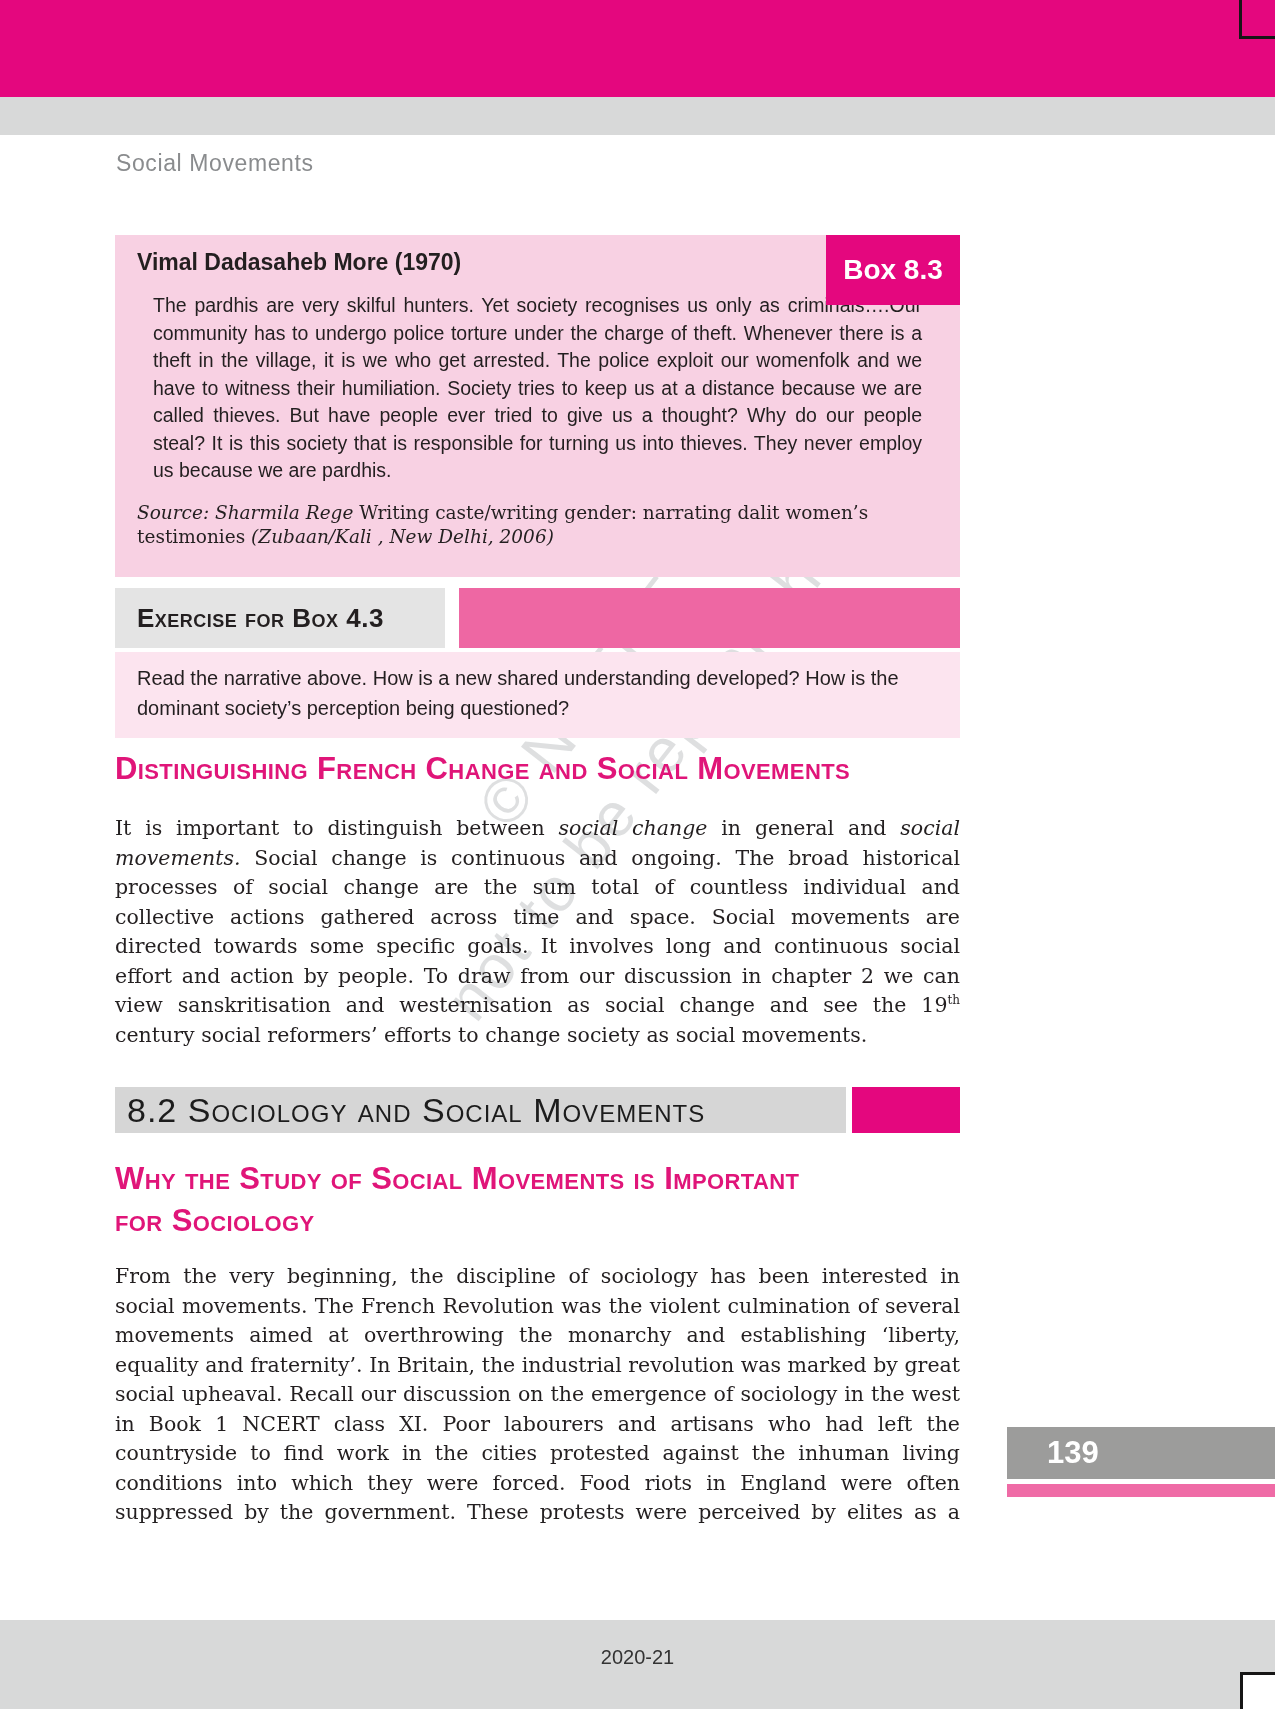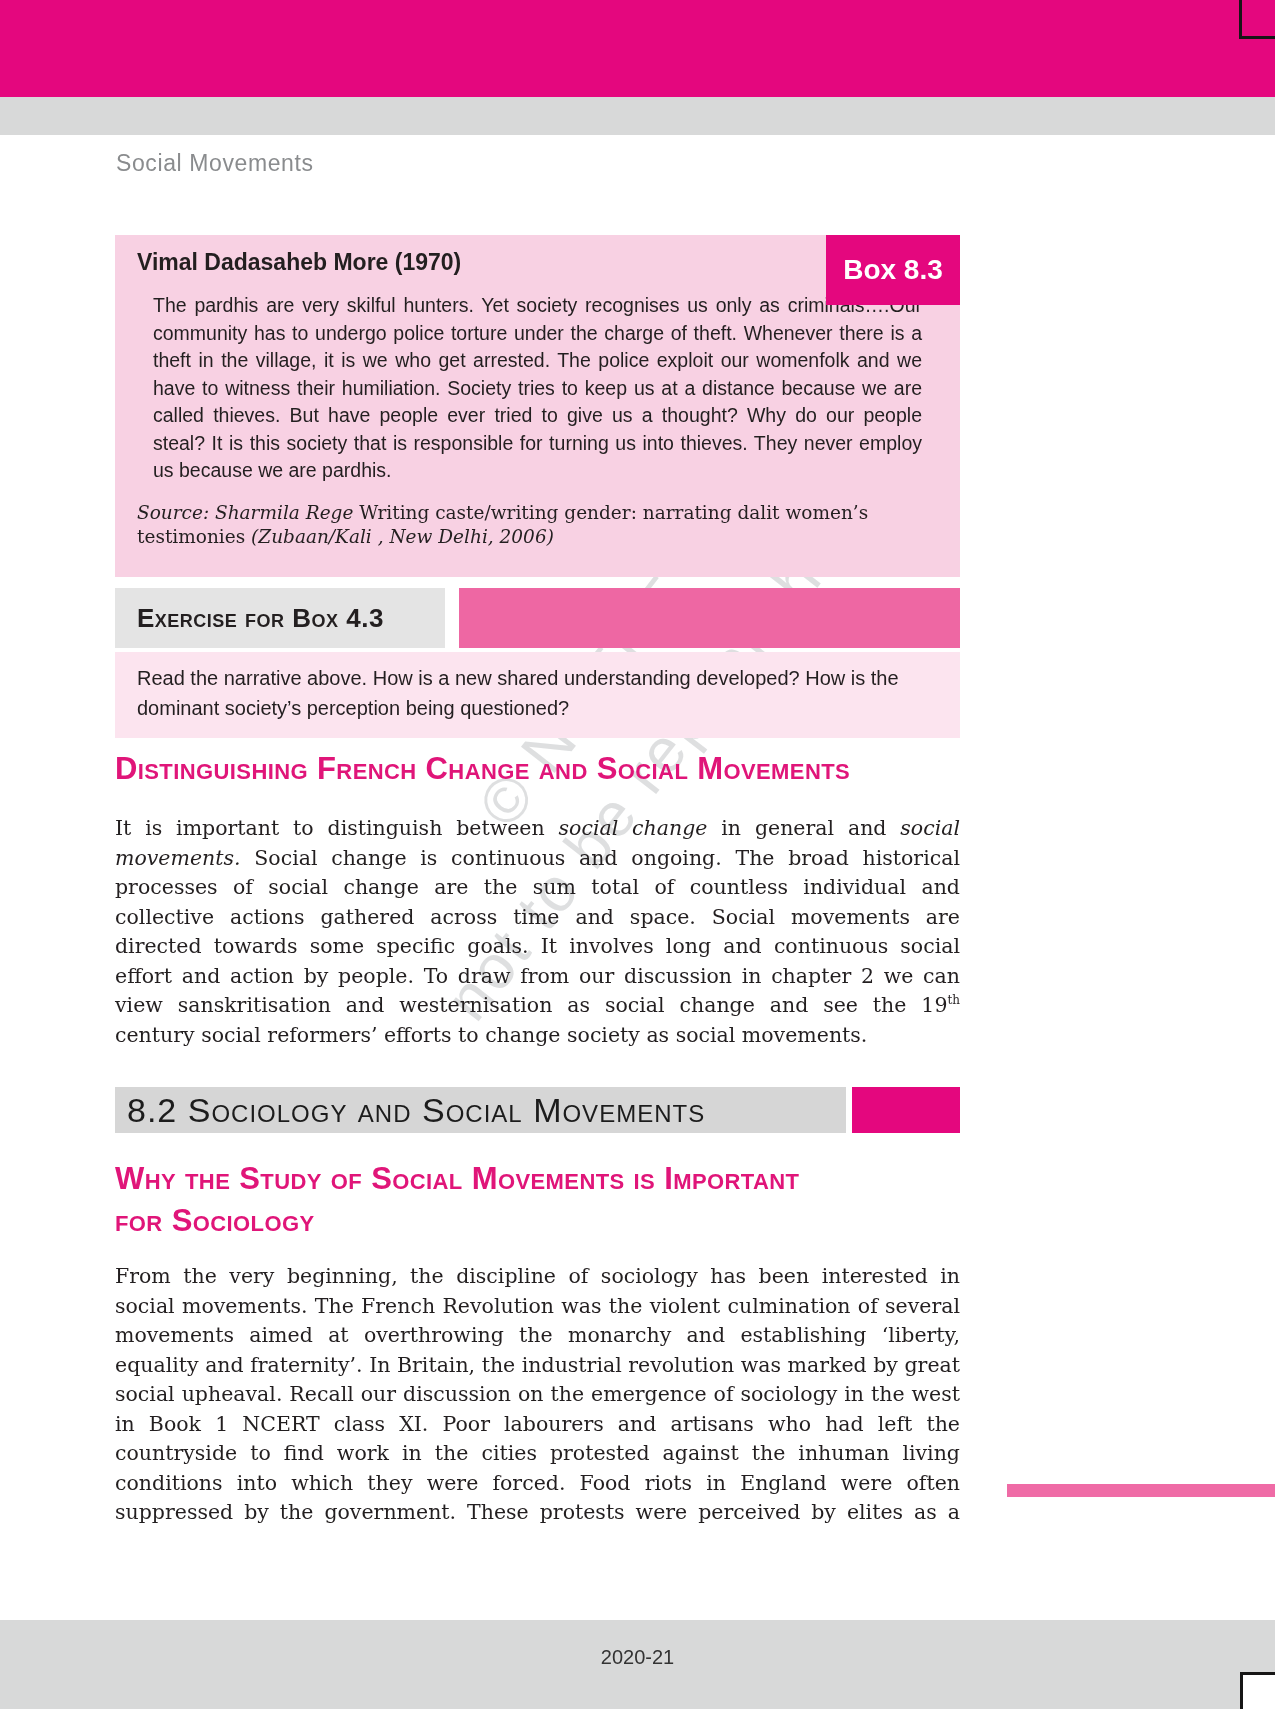--- a/index.html
+++ b/index.html
@@ -115,20 +115,23 @@
 
   <h2 class="subheading h1">Distinguishing French Change and Social Movements</h2>
   <p class="para p1"><span>It is important to distinguish between </span><span class="it">social change</span><span> in general and </span><span class="it">social movements.</span><span>  Social change is continuous and ongoing. The broad historical processes of social change are the sum total of countless individual and collective actions gathered across time and space. Social movements are directed towards some specific goals. It involves long and continuous  social effort and action by people. To draw from our discussion in chapter 2 we can view sanskritisation and westernisation as social change and see the 19</span><sup>th</sup><span> century social reformers’ efforts to change society as social movements.</span></p>
 
   <div class="section-bar">8.2 Sociology and Social Movements</div>
   <div class="section-block"></div>
 
   <h2 class="subheading h2b">Why the Study of Social Movements is Important for Sociology</h2>
   <p class="para p2">From the very beginning, the discipline of sociology has been interested in social movements.  The French Revolution was the violent culmination of several movements aimed at overthrowing the monarchy and establishing ‘liberty, equality and fraternity’. In Britain, the industrial revolution was marked by great social upheaval. Recall our discussion on the emergence of sociology in the west in Book 1 NCERT class XI. Poor labourers and artisans who had left the countryside to find work in the cities protested against the inhuman living conditions into which they were forced. Food riots in England were often suppressed by the government. These protests were perceived by elites as a</p>
 
+  <div class="page-tab">
+    <span>139</span>
+  </div>
   <div class="page-tab-bar"></div>
 
   <div class="bottom-band">
     <div class="footer-year">2020-21</div>
   </div>
   <div class="corner-bottom"></div>
 
 </div>
 
 </body></html>

